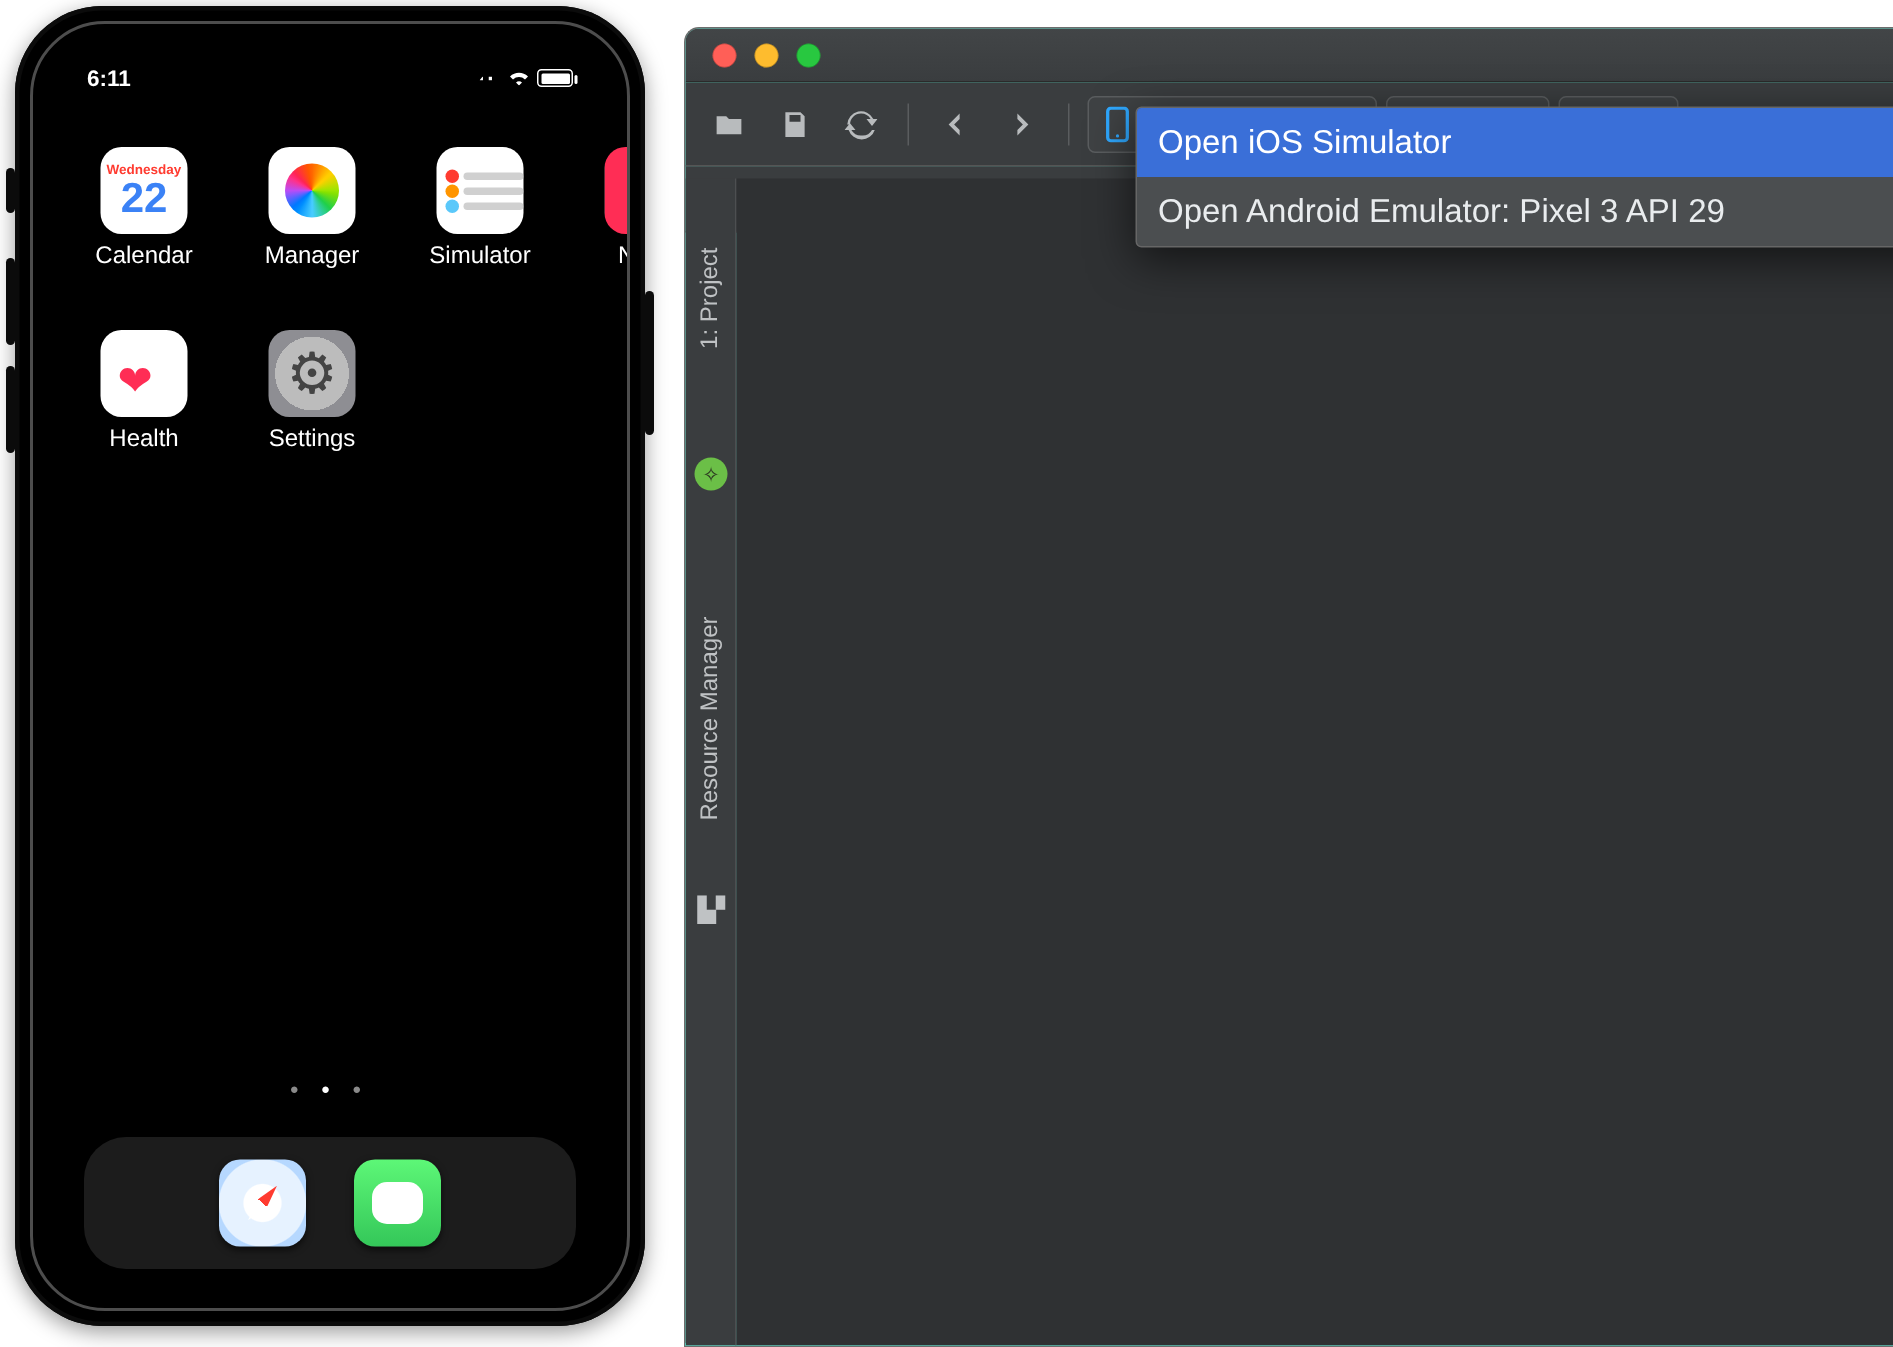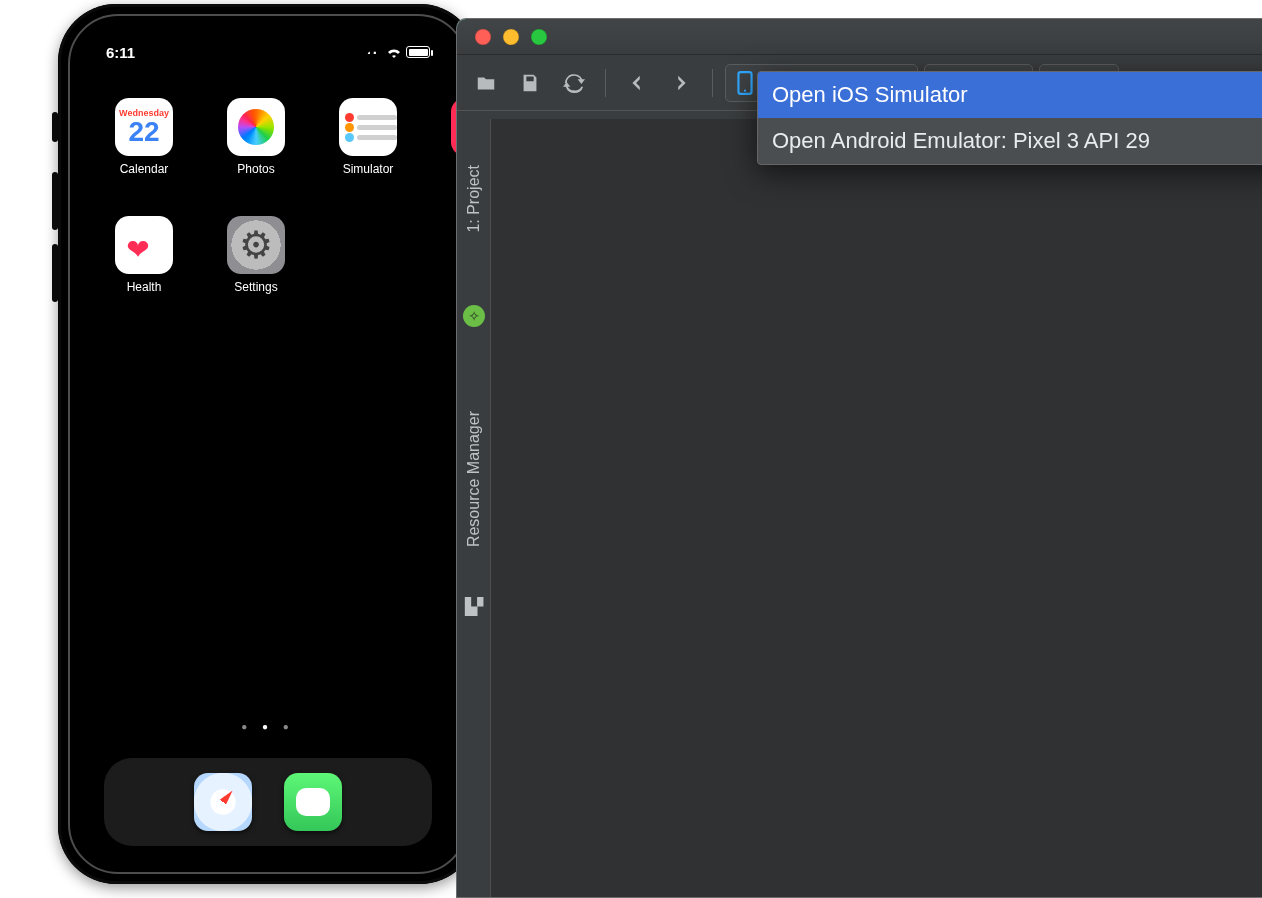--- a/index.html
+++ b/index.html
@@ -1,19 +1,19 @@
 <!DOCTYPE html>
 <html><head>
 <meta charset="utf-8">
 <style>
   * { margin:0; padding:0; box-sizing:border-box; font-family: -apple-system, "Segoe UI", Arial, sans-serif; }
   body { width:1262px; height:898px; background:#fff; position:relative; overflow:hidden; }
 
   
-  .phone-wrap { position:absolute; left:10px; top:4px; width:420px; height:880px;margin-left:48px; }
+  .phone-wrap { position:absolute; left:10px; top:4px; width:420px; height:880px; }
   .phone-frame { width:100%; height:100%; background:#000; border-radius:58px; box-shadow: inset 0 0 0 3px #0b0b0b, 0 4px 14px rgba(0,0,0,.4); position:relative; }
   .phone-bezel { position:absolute; inset:10px; border-radius:50px; background:#000; border: 2px solid #4d4d4d; overflow:hidden; }
   .phone-screen { position:absolute; inset:12px; border-radius:42px; background:#000; }
   .side-btn { position:absolute; background:#0b0b0b; border-radius:4px; }
   .side-btn.silence { left:-6px; top:108px; width:6px; height:30px; }
   .side-btn.volup   { left:-6px; top:168px; width:6px; height:58px; }
   .side-btn.voldn   { left:-6px; top:240px; width:6px; height:58px; }
   .side-btn.power   { right:-6px; top:190px; width:6px; height:96px; }
 
   .notch { position:absolute; top:10px; left:50%; transform:translateX(-50%); width:210px; height:34px; background:#000; border-bottom-left-radius:20px; border-bottom-right-radius:20px; z-index:5;}
@@ -21,21 +21,21 @@
   .statusbar { position:absolute; top:6px; left:0; right:0; height:36px; color:#fff; display:flex; justify-content:space-between; align-items:center; padding:0 24px; font-size:15px; font-weight:600; }
   .statusbar .right { display:flex; align-items:center; gap:3px; }
   .wifi-dots::before { content:"···"; letter-spacing:1px; font-weight:900; margin-right:2px; }
   .battery { display:inline-block; position:relative; width:24px; height:12px; border:1.5px solid #fff; border-radius:3px; }
   .battery::after { content:""; position:absolute; right:-4px; top:3px; width:2px; height:6px; background:#fff; border-radius:1px;}
   .battery .fill { position:absolute; inset:1.5px; background:#fff; border-radius:1px;}
 
   .home-grid { position:absolute; top:70px; left:26px; right:26px; display:grid; grid-template-columns: repeat(4,1fr); column-gap:24px; row-gap:20px; justify-items:center;gap:40px; }
   .app-slot { width:72px; display:flex; flex-direction:column; align-items:center; gap:6px; }
   .app-icon { width:58px; height:58px; border-radius:14px; background:#fff; display:flex; align-items:center; justify-content:center; overflow:hidden; box-shadow:0 2px 5px rgba(0,0,0,.6); position:relative;}
-  .app-label { color:#fff; font-size:12px; font-weight:400; }
+  .app-label { color:#fff; font-size:16px; font-weight:400; }
 
   
   .ic-calendar { background:#fff; flex-direction:column; font-weight:700;}
   .ic-calendar .dow { color:#ff3b30; font-size:9px; }
   .ic-calendar .day { color:#3b82f6; font-size:28px; line-height:1; }
   .ic-photos { background:#fff; }
   .ic-photos::before { content:""; width:36px; height:36px; border-radius:50%;
       background: conic-gradient(#ff6a00,#ffcc00,#a2e013,#34c759,#5ac8fa,#007aff,#af52de,#ff2d55,#ff6a00); filter: blur(0.3px) saturate(1.2);}
   .ic-maps { background:linear-gradient(135deg,#c7ecb6 0 35%,#f4e1a1 35% 65%,#cde7ff 65% 100%);}
   .ic-maps::after{content:""; position:absolute; width:100%; height:100%;
@@ -137,21 +137,21 @@
         <div class="home-grid">
           <div class="app-slot">
             <div class="app-icon ic-calendar">
               <span class="dow">Wednesday</span>
               <span class="day">22</span>
             </div>
             <span class="app-label">Calendar</span>
           </div>
           <div class="app-slot">
             <div class="app-icon ic-photos"></div>
-            <span class="app-label">Photos</span>
+            <span class="app-label">Manager</span>
           </div>
           <div class="app-slot">
             <div class="app-icon ic-reminders">
                 <span></span>
                 <span></span>
                 <span></span>
               </div>
             <span class="app-label">Simulator</span>
           </div>
           <div class="app-slot">

